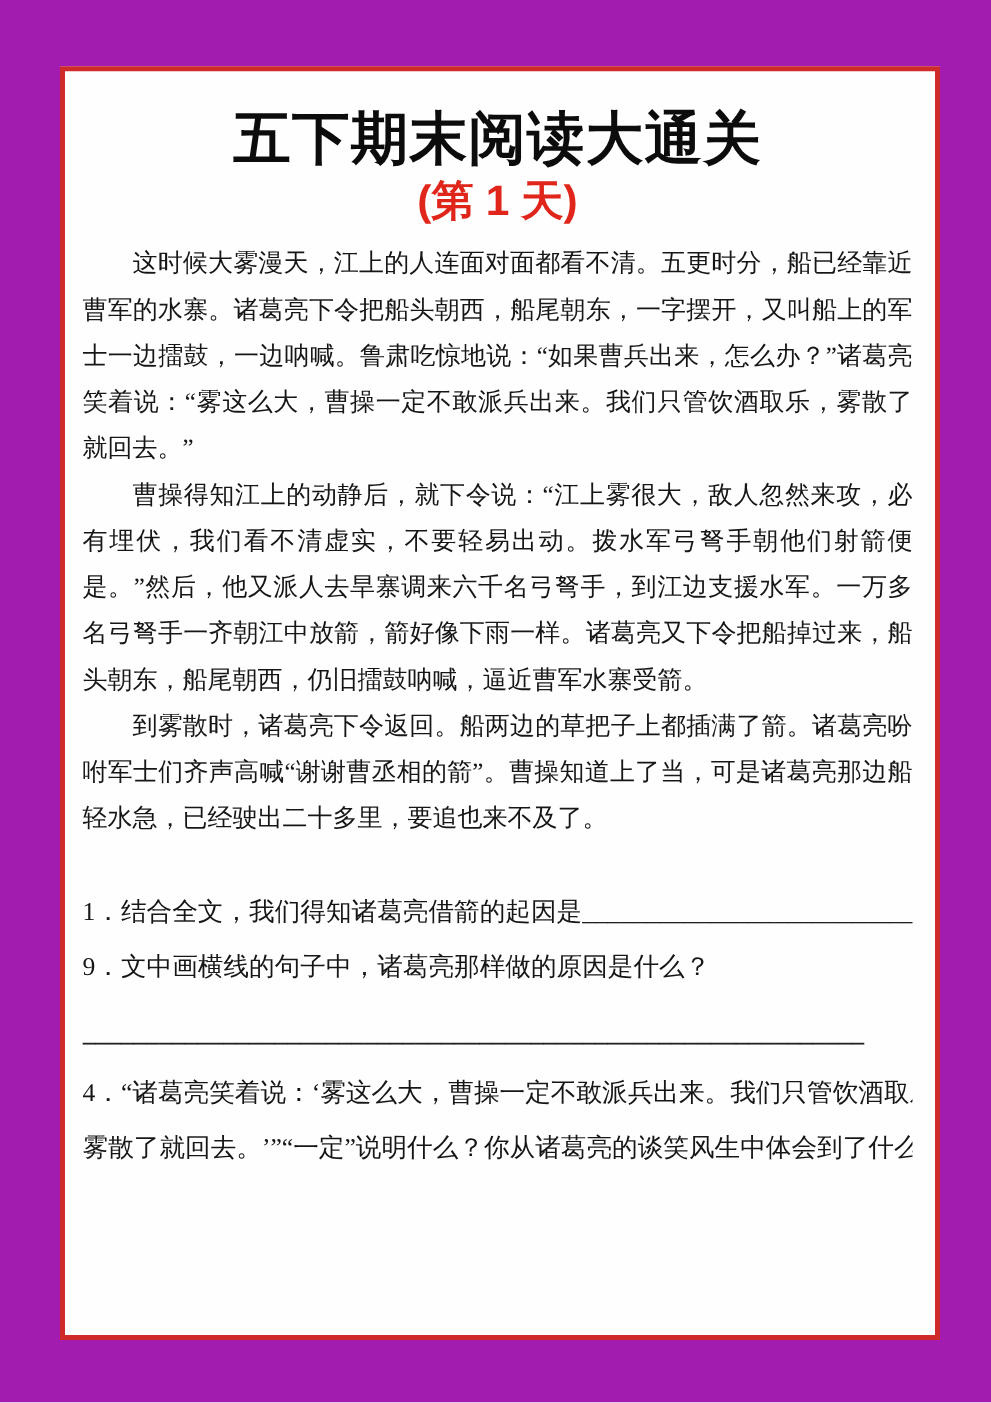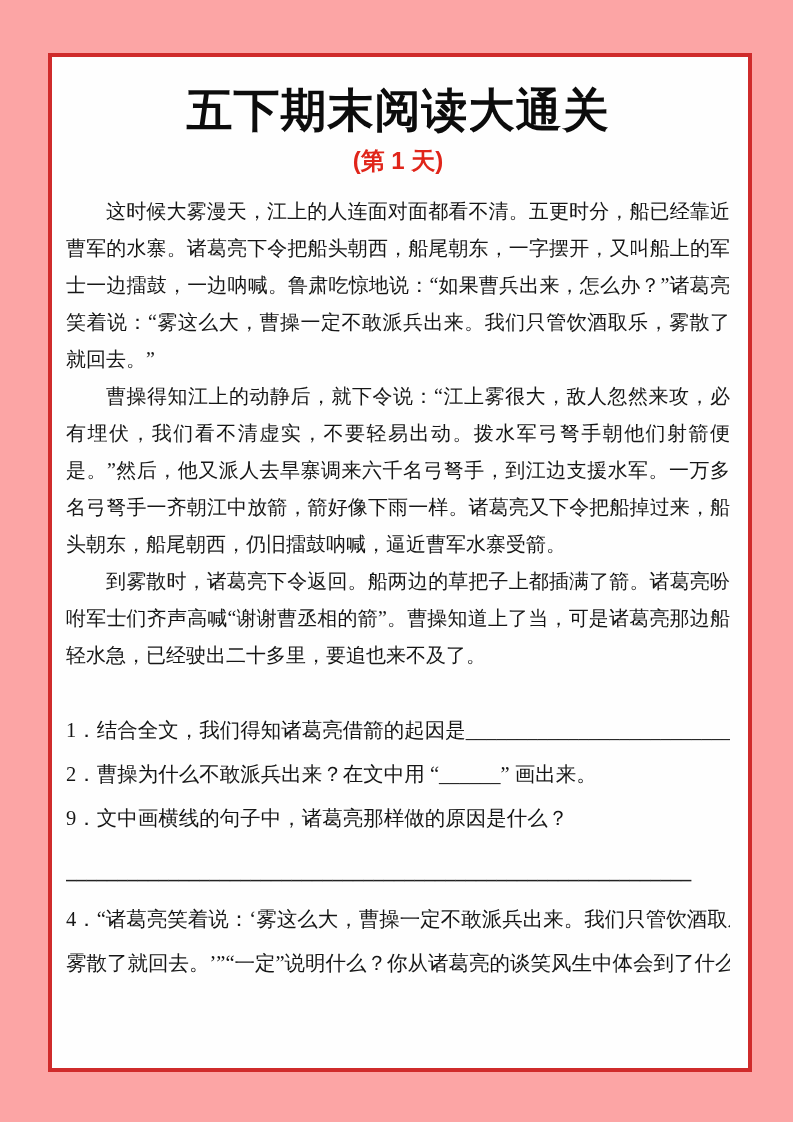--- a/index.html
+++ b/index.html
@@ -4,21 +4,21 @@
 <style>
   html, body {
     margin: 0;
     padding: 0;
     background: #ffffff;
   }
   .sheet {
     position: relative;
     width: 793px;
     height: 1122px;
-    background: #fca5a5;
+    background: #a21caf;
     font-family: "Liberation Serif", serif;
     color: #161616;
     overflow: hidden;
   }
   .frame {
     position: absolute;
     left: 48px;
     top: 53px;
     width: 704px;
     height: 1019px;
@@ -35,21 +35,21 @@
     font-size: 46px;
     line-height: 54px;
     letter-spacing: 1px;
     color: #0c0c0c;
   }
   .subtitle {
     margin-top: 8px;
     text-align: center;
     font-family: "Liberation Sans", sans-serif;
     font-weight: 900;
-    font-size: 24px;
+    font-size: 34px;
     line-height: 32px;
     color: #e0251a;
   }
   .passage {
     margin-top: 16px;
     font-size: 20px;
     line-height: 37px;
     text-align: justify;
   }
   .passage p {
@@ -89,21 +89,20 @@
     <div class="subtitle">(第 1 天)</div>
 
     <div class="passage">
       <p>这时候大雾漫天，江上的人连面对面都看不清。五更时分，船已经靠近曹军的水寨。诸葛亮下令把船头朝西，船尾朝东，一字摆开，又叫船上的军士一边擂鼓，一边呐喊。鲁肃吃惊地说：“如果曹兵出来，怎么办？”诸葛亮笑着说：“雾这么大，曹操一定不敢派兵出来。我们只管饮酒取乐，雾散了就回去。”</p>
       <p>曹操得知江上的动静后，就下令说：“江上雾很大，敌人忽然来攻，必有埋伏，我们看不清虚实，不要轻易出动。拨水军弓弩手朝他们射箭便是。”然后，他又派人去旱寨调来六千名弓弩手，到江边支援水军。一万多名弓弩手一齐朝江中放箭，箭好像下雨一样。诸葛亮又下令把船掉过来，船头朝东，船尾朝西，仍旧擂鼓呐喊，逼近曹军水寨受箭。</p>
       <p>到雾散时，诸葛亮下令返回。船两边的草把子上都插满了箭。诸葛亮吩咐军士们齐声高喊“谢谢曹丞相的箭”。曹操知道上了当，可是诸葛亮那边船轻水急，已经驶出二十多里，要追也来不及了。</p>
     </div>
 
     <div class="questions">
       <div class="q-line">1．结合全文，我们得知诸葛亮借箭的起因是__________________________。</div>
-      <div class="q-line">2．曹操为什么不敢派兵出来？在文中用 “______” 画出来。</div>
       <div class="q-line">9．文中画横线的句子中，诸葛亮那样做的原因是什么？</div>
       <div class="answer-line">_____________________________________________________________</div>
       <div class="q-line">4．“诸葛亮笑着说：‘雾这么大，曹操一定不敢派兵出来。我们只管饮酒取乐，</div>
       <div class="q-line">雾散了就回去。’”“一定”说明什么？你从诸葛亮的谈笑风生中体会到了什么？</div>
     </div>
 
   </div>
 </div>
 
 </body></html>

